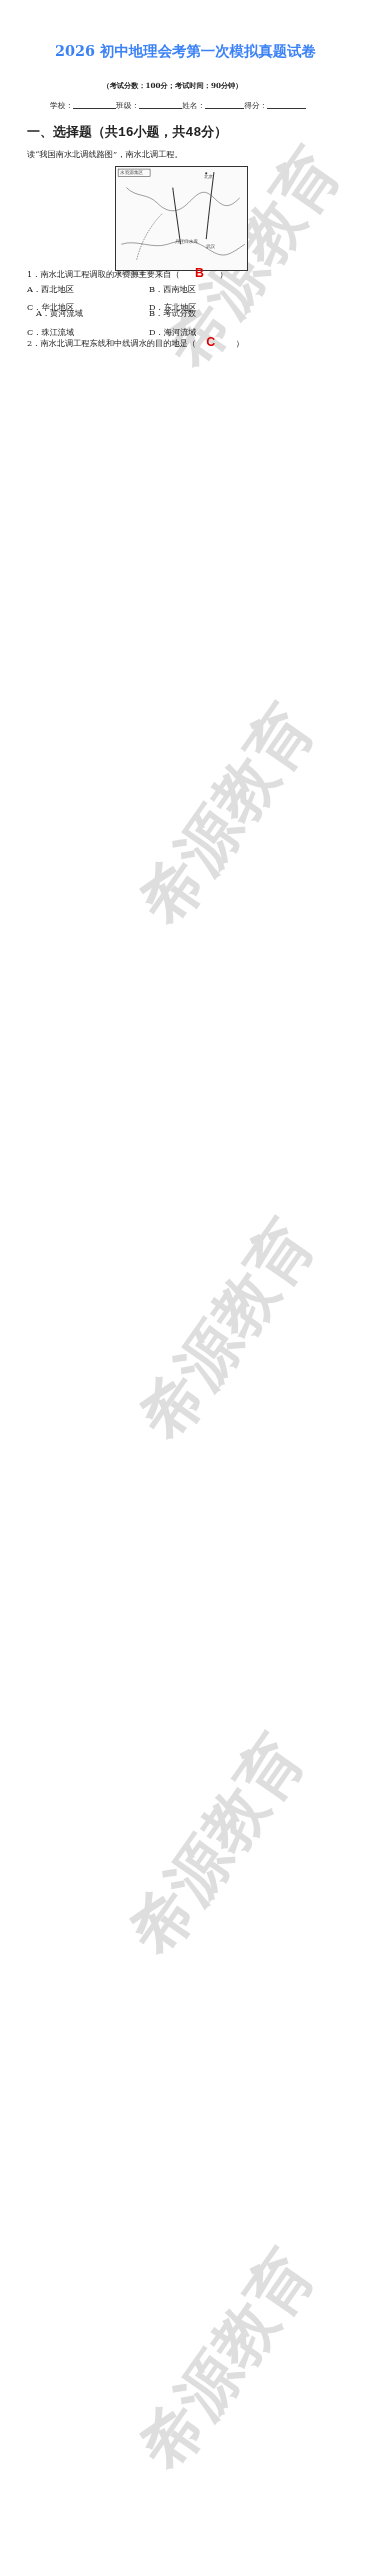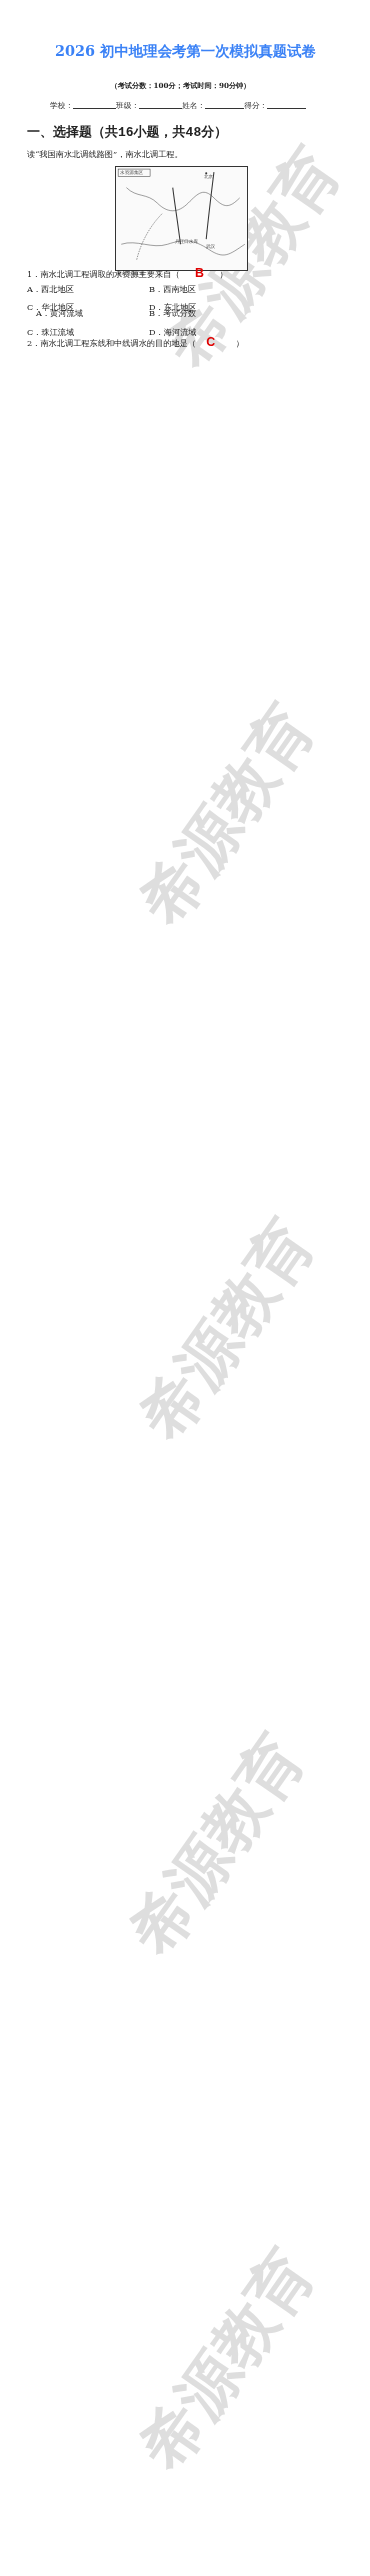--- a/index.html
+++ b/index.html
@@ -2,21 +2,21 @@
 <html style="font-size:8.2px"><head>
 <meta charset="utf-8">
 <style>
   html, body { margin: 0; padding: 0; background: #ffffff; }
   body { width: 371px; height: 2623px; position: relative; overflow: hidden;
          font-family: "DejaVu Serif", "Liberation Serif", serif; color: #222; }
   .page { position: absolute; left: 0; top: 0; width: 371px; height: 2623px; }
   .abs { position: absolute; }
   .title { left: 0; width: 371px; top: 42px; text-align: center; font-size: 14.4px; font-weight: bold;
            font-family: "DejaVu Serif", serif; letter-spacing: 0px; color: #3b82f6; }
-  .sub { left: 16px; width: 329px; top: 81px; text-align: center; font-size: 7.2px; font-weight: bold; color: #222; }
+  .sub { left: 8px; width: 329px; top: 81px; text-align: center; font-size: 7.2px; font-weight: bold; color: #222; }
   .info { top: 101px; left: 50px; font-size: 7.7px; color: #333; display: flex; gap: 0; justify-content: space-between; }
   .info .blank { display: inline-block; border-bottom: 0.5px solid #333; height: 7.2px; vertical-align: bottom; }
   .line { position: absolute; left: 27px; font-size: 8.2px; line-height: 11.3px; white-space: nowrap; color: #222; }
   .sec { font-size: 13px; font-weight: bold; font-family: Liberation Mono, monospace; }
   .ans { color: #e00000; font-weight: bold; font-family: "Liberation Sans", "DejaVu Sans", sans-serif; font-size: 12.4px; }
   .opt { position: absolute; font-size: 8.2px; white-space: nowrap; margin-top: 8px; }
   .fig { position: absolute; border: 0.8px solid #333; background: #fafafa; }
   .fig svg { width: 100%; height: 100%; display: block; }
   .watermark { position: absolute; font-size: 62px; color: rgba(160,160,160,0.35); transform: rotate(-55deg);
                font-family: "DejaVu Sans", sans-serif; font-weight: bold; white-space: nowrap; pointer-events: none; }

